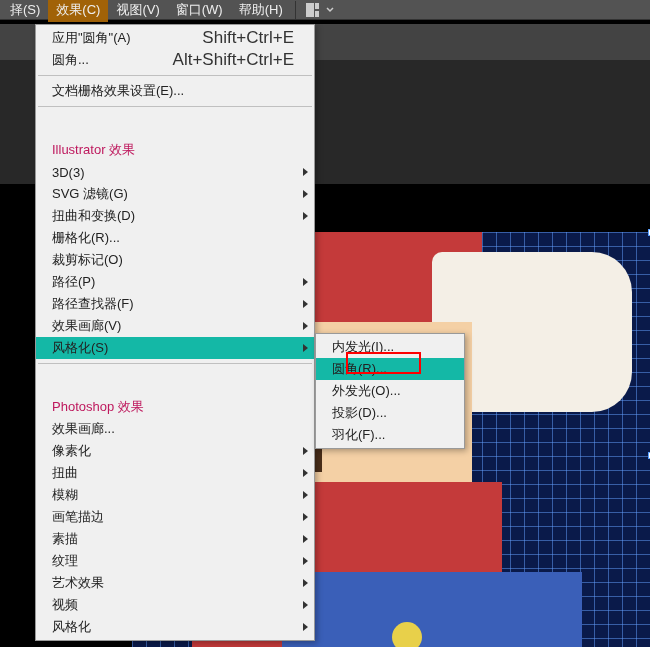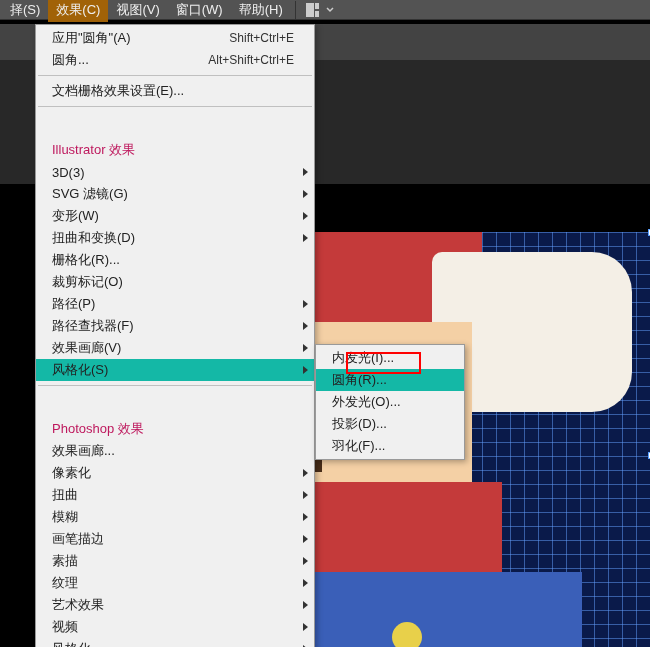--- a/index.html
+++ b/index.html
@@ -63,35 +63,35 @@
     position:absolute;
     background:#f0f0f0;
     border:1px solid #999;
     box-shadow: 2px 2px 6px rgba(0,0,0,.3);
     padding: 2px 0;
   }
   .menu-main {
     left:35px; top:24px; width:280px;
   }
   .menu-sub {
-    left:315px; top:344px; width:150px;
+    left:315px; top:333px; width:150px;
   }
   .menu-row {
     display:flex;
     align-items:center;
     justify-content:space-between;
     height:22px;
     padding: 0 20px 0 16px;
     color:#222;
     cursor:default;
     position:relative;
   }
   .menu-row.highlight { background:#14b8a6; }
   .menu-row.disabled { color:#be185d;margin-top:32px; }
-  .menu-row .shortcut { color:#333; font-size:12px; }
+  .menu-row .shortcut { color:#333; font-size:17px; }
   .menu-row .arrow {
     position:absolute; right:6px; top:50%; transform:translateY(-50%);
     width:0;height:0;border-top:4px solid transparent;border-bottom:4px solid transparent;border-left:5px solid #333;
   }
   .menu-sep { height:1px; background:#c0c0c0; margin:4px 2px; }
   .redbox {
     position:absolute;
     border:2px solid #ff0000;
     pointer-events:none;
   }
@@ -159,24 +159,20 @@
     </div>
     <div class="menu-row">
       <span>3D(3)</span>
       <span class="arrow"></span>
     </div>
     <div class="menu-row">
       <span>SVG 滤镜(G)</span>
       <span class="arrow"></span>
     </div>
     <div class="menu-row">
-      <span>变形(W)</span>
-      <span class="arrow"></span>
-    </div>
-    <div class="menu-row">
       <span>扭曲和变换(D)</span>
       <span class="arrow"></span>
     </div>
     <div class="menu-row">
       <span>栅格化(R)...</span>
     </div>
     <div class="menu-row">
       <span>裁剪标记(O)</span>
     </div>
     <div class="menu-row">

